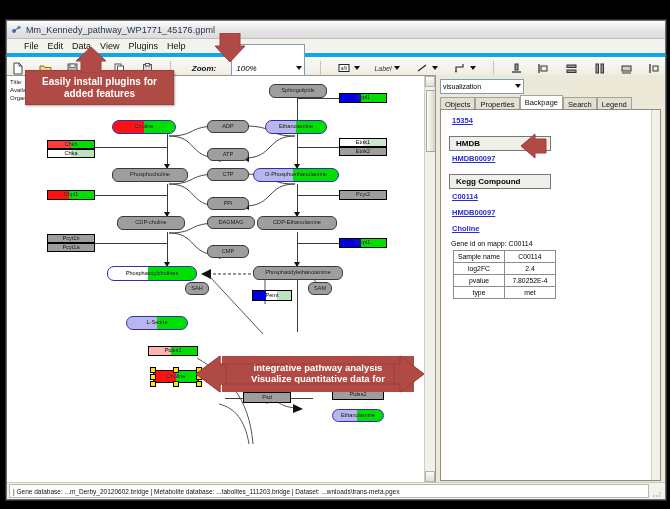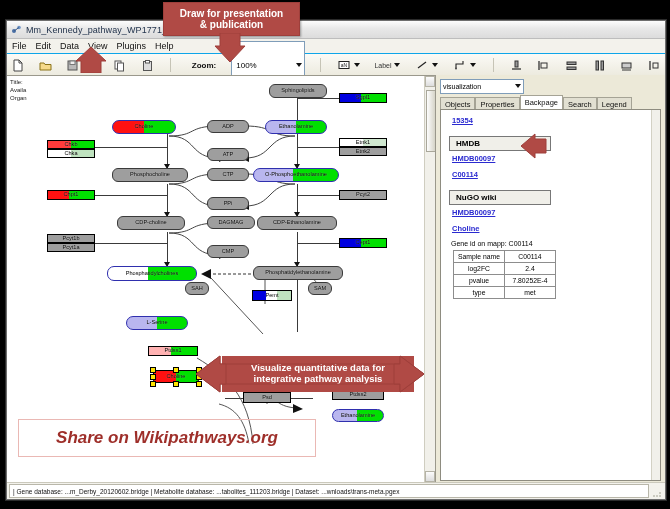--- a/index.html
+++ b/index.html
@@ -8,25 +8,25 @@
 
   
   .appwin{position:absolute;left:6px;top:20px;width:658px;height:478px;background:#ece9d8;
           border:1px solid #6e6e6e;box-shadow:0 0 0 1px #2b2b2b;}
   .titlebar{height:17px;background:linear-gradient(#fdfdfd,#e8e8e8 45%,#dcdcdc);
             border-bottom:1px solid #bdbdbd;display:flex;align-items:center;padding:0 4px;}
   .titlebar .tbicon{width:11px;height:11px;margin-right:4px;position:relative;flex:0 0 auto;}
   .titlebar .tbicon svg{display:block}
   .titlebar .ttl{font-size:9px;color:#23344d;white-space:nowrap;overflow:hidden;letter-spacing:.1px;}
 
-  .menubar{height:14px;background:#f3f2ec;border-bottom:1px solid #0ea5e9;display:flex;align-items:center;padding-left:5px;}
+  .menubar{height:14px;background:#f3f2ec;border-bottom:4px solid #0ea5e9;display:flex;align-items:center;padding-left:17px;}
   .menubar .mi{font-size:9px;color:#111;margin-right:9px;white-space:nowrap;}
 
   .toolbar{height:22px;background:linear-gradient(#fbfaf6,#eceade);border-bottom:1px solid #cdcbbd;
-           display:flex;align-items:center;padding:0 3px;gap:12px;}
+           display:flex;align-items:center;padding:0 3px;gap:12px;font-style:italic;}
   .tbtn{width:16px;height:16px;display:flex;align-items:center;justify-content:center;}
   .tbtn svg{display:block}
   .tsep{width:1px;height:14px;background:#c6c4b6;margin:0 3px;}
   .zoomlbl{font-size:8px;color:#111;margin:0 3px 0 6px;font-weight:bold}
   .zoomsel{width:70px;height:14px;background:#fff;border:1px solid #7f9db9;display:flex;align-items:center;
            justify-content:space-between;padding:16px 2px;font-size:8px;color:#000;}
   .zoomsel .cv{padding-left:2px}
   .caret{width:0;height:0;border-left:3px solid transparent;border-right:3px solid transparent;border-top:4px solid #111;}
   .dd{display:flex;align-items:center;gap:2px;margin-right:2px;}
   .ddlabel{font-size:7px;color:#333;}
@@ -451,24 +451,24 @@
           <span class="tab">Search</span>
           <span class="tab">Legend</span>
         </div>
 
         <div class="backpage">
           <a class="dblink" href="#">15354</a>
 
           <span class="dbhdr">HMDB</span>
           <a class="dblink" href="#">HMDB00097</a>
 
+          <span class="dbhdr">Kegg Compound</span>
           <a class="dblink" href="#">C00114</a>
 
 
-          <span class="dbhdr">NuGO wiki</span>
           <a class="dblink" href="#">HMDB00097</a>
 
           <a class="dblink" href="#">Choline</a>
 
           <div class="geneid">Gene id on mapp: C00114</div>
 
           <table class="exp">
             <tbody>
                 <tr>
               <td>Sample name</td>
@@ -500,43 +500,40 @@
         <svg width="12" height="12" viewBox="0 0 12 12">
           <circle cx="9" cy="9" r="0.8" fill="#9a9a8a"></circle>
             <circle cx="6" cy="9" r="0.8" fill="#9a9a8a"></circle>
           <circle cx="9" cy="6" r="0.8" fill="#9a9a8a"></circle>
             <circle cx="3" cy="9" r="0.8" fill="#9a9a8a"></circle>
         </svg>
       </div>
     </div>
   </div>
 
-  <div class="callout" style="left:163px;top:2px;width:135px;height:32px;font-size:10px;flex-direction:column;">
-    <span>Draw for presentation</span>
-    <span>&amp; publication</span>
-  </div>
   <svg class="co-arrow" style="left:214px;top:33px;width:32px;height:30px">
     <polygon points="6,0 26,0 26,13 31,13 16,29 1,13 6,13" fill="#b04a45" stroke="#9e3f3b" stroke-width="1"></polygon>
   </svg>
 
+  <div class="callout" style="left:25px;top:70px;width:147px;height:33px;font-size:10px;flex-direction:column;">
+    <span>Easily install plugins for</span>
+    <span>added features</span>
+  </div>
   <svg class="co-arrow" style="left:75px;top:47px;width:32px;height:26px">
     <polygon points="16,0 31,14 26,14 26,26 6,26 6,14 1,14" fill="#b04a45" stroke="#9e3f3b" stroke-width="1"></polygon>
   </svg>
 
   <svg class="co-arrow" style="left:521px;top:133px;width:26px;height:26px">
     <polygon points="0,13 14,1 14,6 25,6 25,20 14,20 14,25" fill="#b04a45" stroke="#9e3f3b" stroke-width="1"></polygon>
   </svg>
 
   <div class="callout" style="left:222px;top:356px;width:192px;height:36px;font-size:9.5px;flex-direction:column;border:none;box-shadow:none;">
+    <span>integrative pathway analysis</span>
     <span>Visualize quantitative data  for</span>
-    <span>integrative pathway analysis</span>
   </div>
   <svg class="co-arrow" style="left:196px;top:352px;width:228px;height:44px">
     <polygon points="0,22 24,4 24,12 204,12 204,4 228,22 204,40 204,32 24,32 24,40" fill="none" stroke="#9e3f3b" stroke-width="1"></polygon>
     <polygon points="0,22 24,4 24,12 30,12 30,32 24,32 24,40" fill="#b04a45" stroke="#9e3f3b" stroke-width="1"></polygon>
     <polygon points="228,22 204,4 204,12 198,12 198,32 204,32 204,40" fill="#b04a45" stroke="#9e3f3b" stroke-width="1"></polygon>
   </svg>
 
-  <div class="shareon" style="left:18px;top:419px;width:296px;height:36px;">
-    <span>Share on Wikipathways.org</span>
-  </div>
 
 </div>
 
 </body></html>

